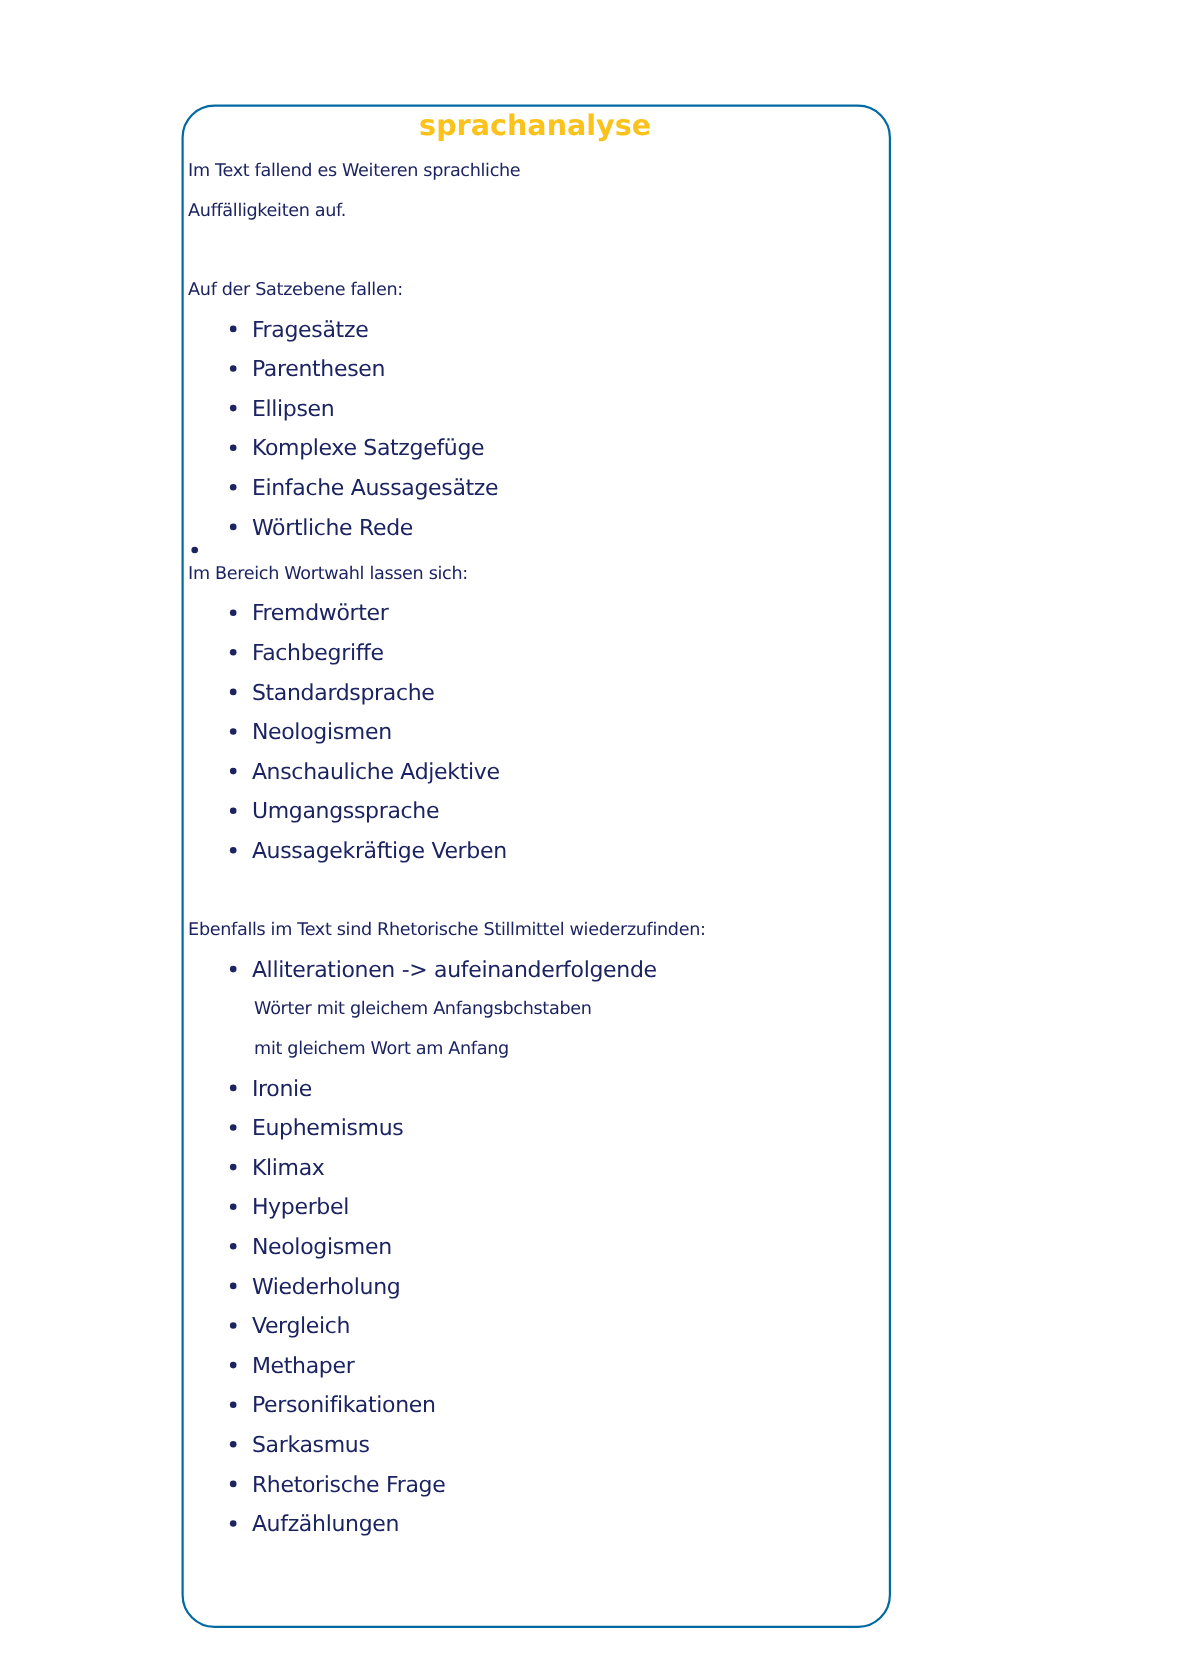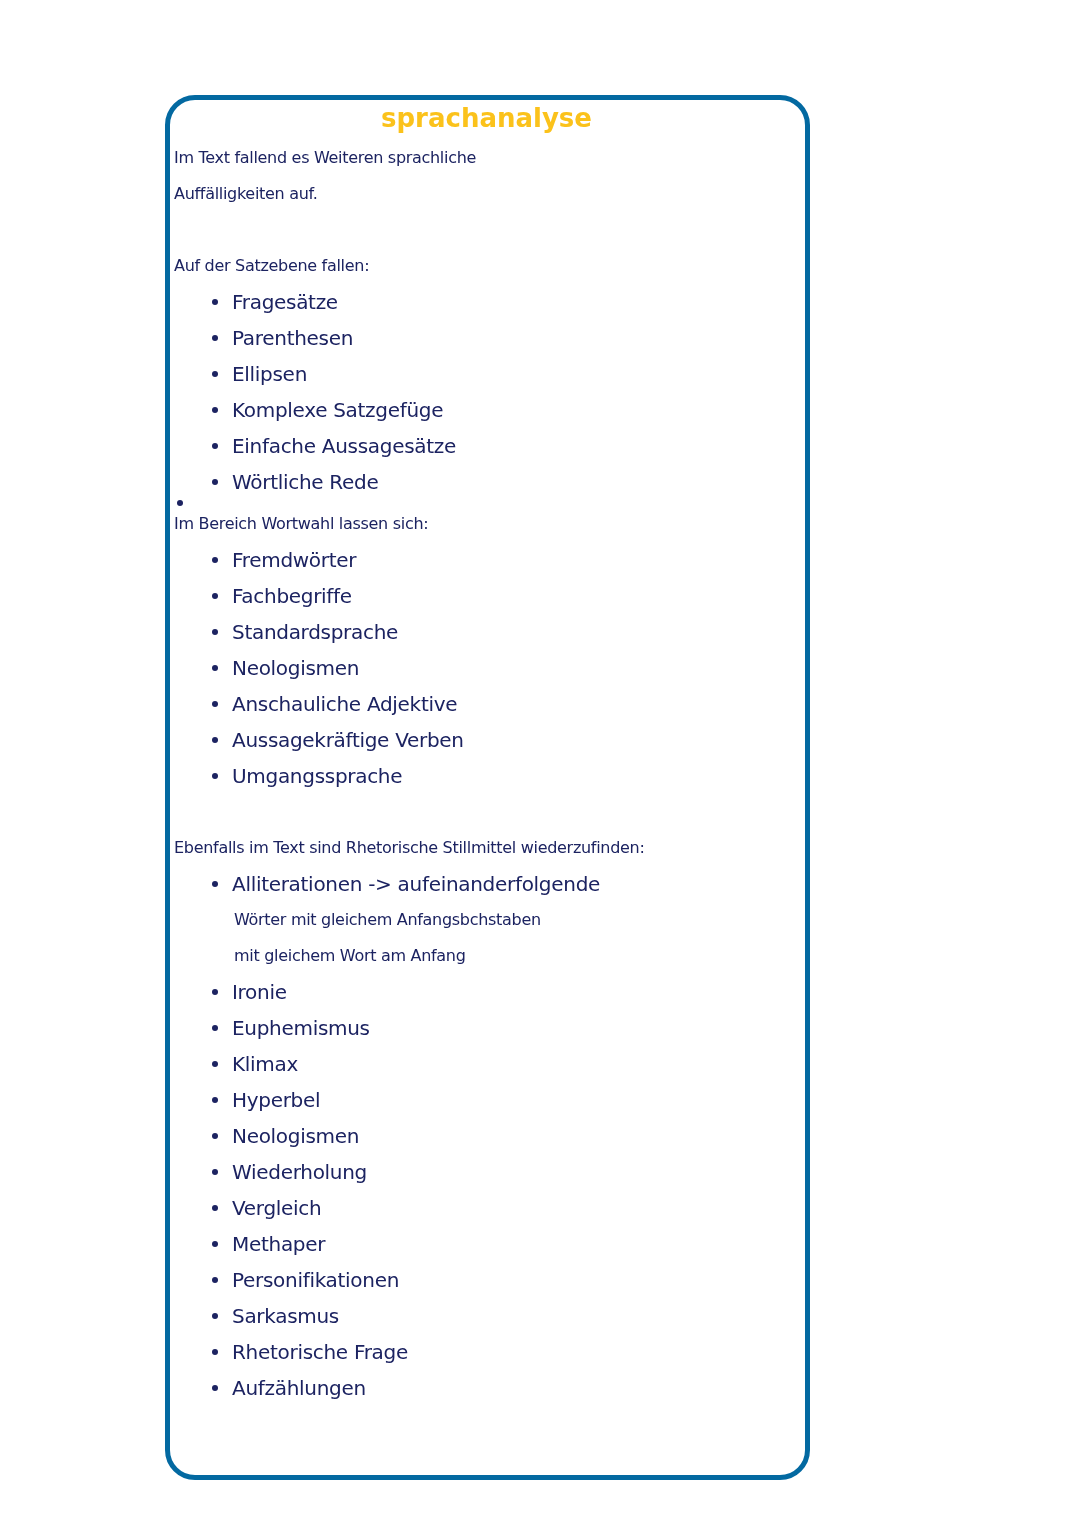--- a/index.html
+++ b/index.html
@@ -16,21 +16,21 @@
     color: #1C2361;
     overflow: hidden;
   }
   .note-card {
     position: absolute;
     left: 165px;
     top: 95px;
     width: 645px;
     height: 1385px;
     box-sizing: border-box;
-    border: 5px solid #0369a1;
+    border: 2px solid #0369a1;
     border-radius: 30px;
     padding: 4px 6px 0 4px;
     overflow: hidden;
   }
   .title-clip {
     height: 30px;
     margin: 2px 0 4px 0;
     overflow: hidden;
     text-align: center;
   }
@@ -139,25 +139,25 @@
     <div class="bullet-row">
       <span class="dot"></span>
       <span>Neologismen</span>
     </div>
     <div class="bullet-row">
       <span class="dot"></span>
       <span>Anschauliche Adjektive</span>
     </div>
     <div class="bullet-row">
       <span class="dot"></span>
+      <span>Umgangssprache</span>
+    </div>
+    <div class="bullet-row">
+      <span class="dot"></span>
       <span>Aussagekräftige Verben</span>
-    </div>
-    <div class="bullet-row">
-      <span class="dot"></span>
-      <span>Umgangssprache</span>
     </div>
 
     <div class="spacer"></div>
 
     <div class="line">Ebenfalls im Text sind Rhetorische Stillmittel wiederzufinden:</div>
 
     <div class="bullet-row">
       <span class="dot"></span>
       <span>Alliterationen -&gt; aufeinanderfolgende</span>
     </div>

